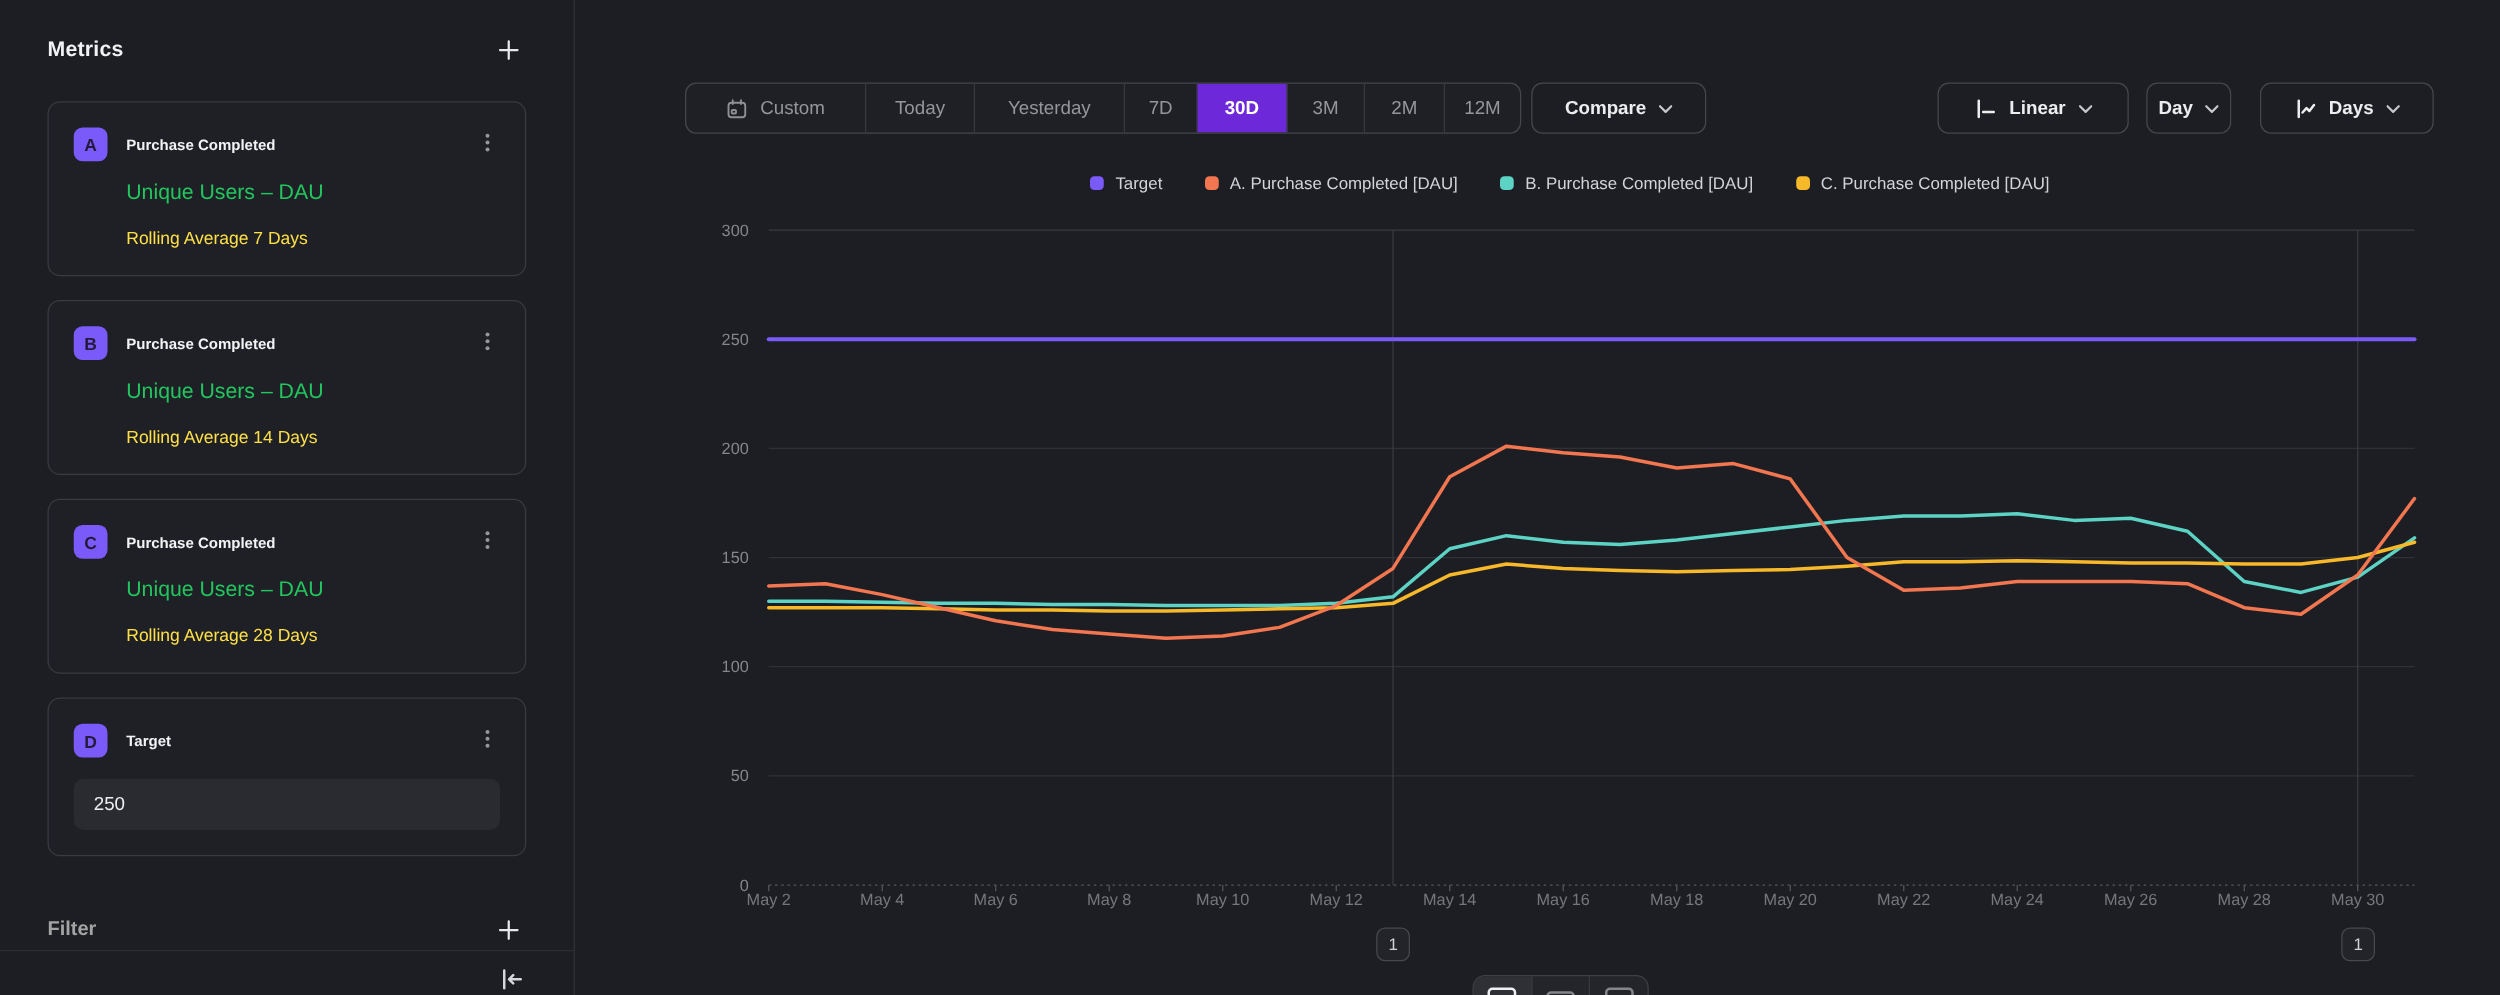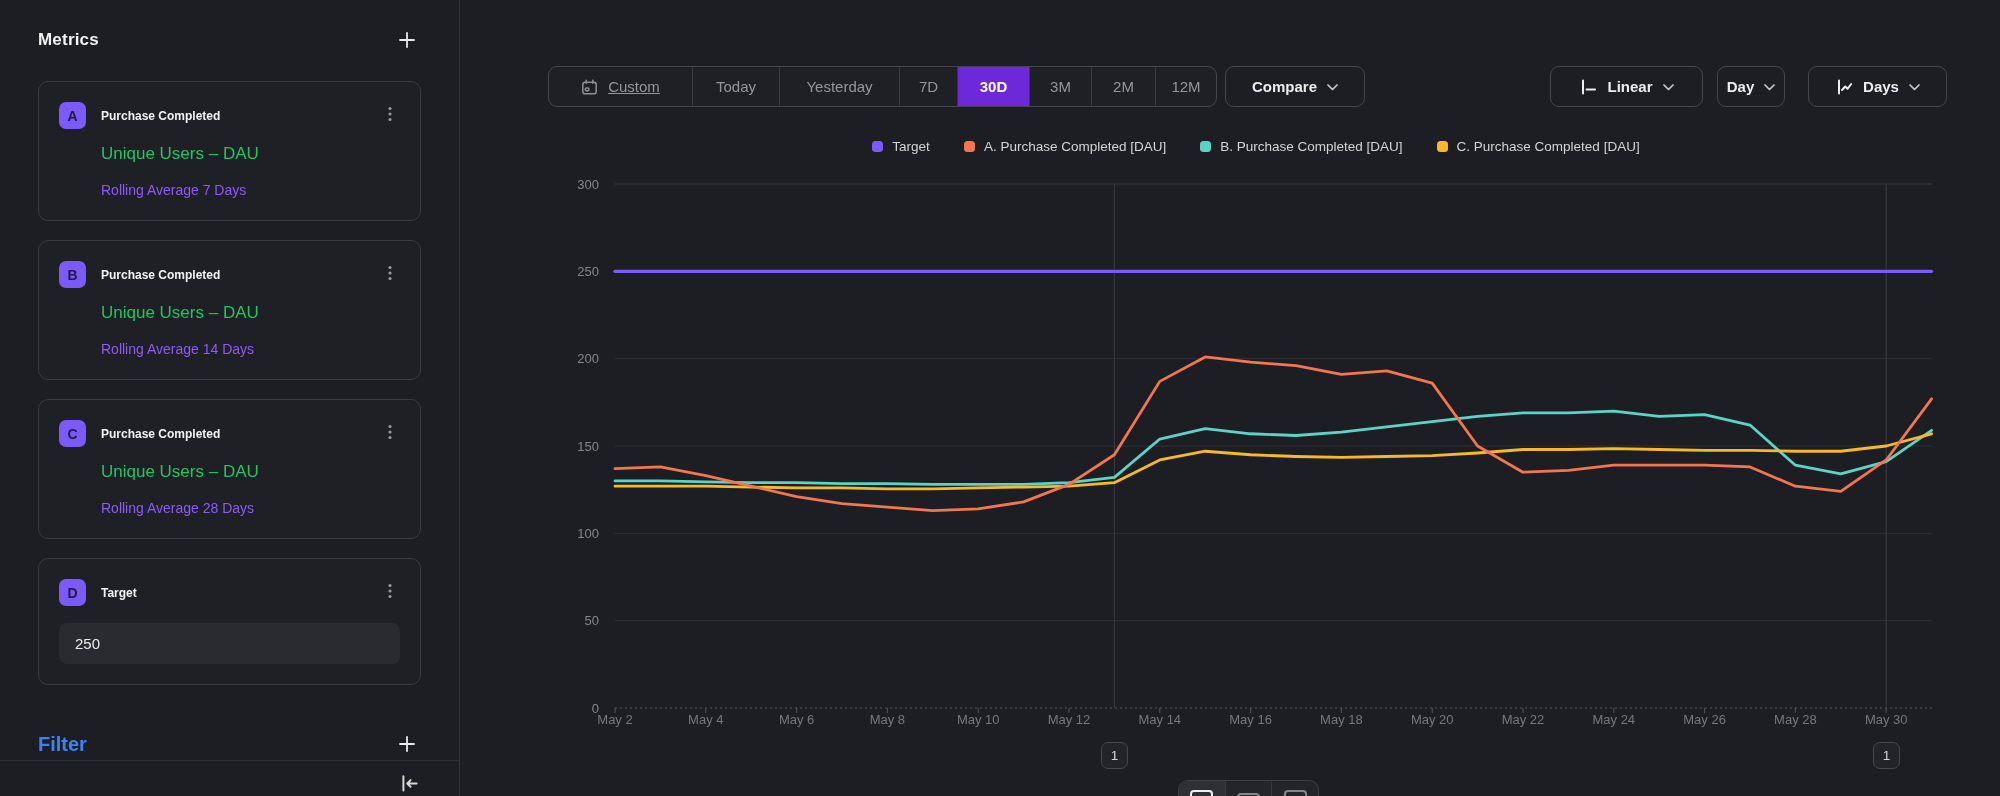--- a/index.html
+++ b/index.html
@@ -12,35 +12,35 @@
   .side-header { display:flex; justify-content:space-between; align-items:center; margin-top:24px; height:32px; }
   .side-title { font-size:17px; font-weight:700; color:#f1f2f4; letter-spacing:.2px; }
   .icon-btn { background:none; border:none; color:#e8e9ec; cursor:pointer; display:flex; align-items:center; padding:4px; }
   .card { border:1px solid #3a3b41; border-radius:10px; padding:20px 20px 22px 20px; margin-top:19px; background:#1f2025; }
   .card.first { margin-top:25px; }
   .card-row { display:flex; align-items:center; gap:15px; }
   .badge { width:27px; height:27px; border-radius:7px; background:#7A5AF8; color:#241a3c; font-weight:700; font-size:14px; display:flex; align-items:center; justify-content:center; flex:none; }
   .card-title { font-size:12px; font-weight:700; color:#f2f3f5; flex:1; }
   .kebab-btn { background:none; border:none; cursor:pointer; padding:2px; color:#96979c; }
   .card-sub { margin:15px 0 0 42px; color:#22c55e; font-size:17px; }
-  .card-sub2 { margin:18px 0 0 42px; color:#8b5cf6; font-size:14px; }
+  .card-sub2 { margin:18px 0 0 42px; color:#fde047; font-size:14px; }
   .target-input { margin-top:17px; height:41px; background:#2a2b31; border-radius:8px; display:flex; align-items:center; padding:0 16px; font-size:15px; color:#ecedef; cursor:text; }
   .side-filter { display:flex; justify-content:space-between; align-items:center; margin-top:45px; }
-  .filter-title { font-size:20px; font-weight:700; color:#3b82f6; }
+  .filter-title { font-size:16px; font-weight:700; color:#a3a3a3; }
   .side-divider { position:absolute; left:0; right:0; top:760px; border-top:1px solid #2c2d32; }
   .collapse-btn { position:absolute; right:38px; top:773px; background:none; border:none; color:#d6d7da; cursor:pointer; }
 
   
   .main { position:absolute; left:461px; top:0; right:0; bottom:0; }
   .toolbar { position:absolute; left:0; right:0; top:66px; height:41px; display:flex; align-items:stretch; padding:0 53px 0 87px; }
   .segmented { display:flex; border:1px solid #45464c; border-radius:9px; overflow:hidden; background:#1f2025; }
   .seg { display:flex; align-items:center; justify-content:center; gap:10px; font-size:15px; color:#95969b; background:transparent; border:none; border-right:1px solid #38393f; cursor:pointer; flex:none; font-family:inherit; }
   .seg:last-child { border-right:none; }
   .seg.selected { background:#6d28d9; color:#ffffff; font-weight:700; }
-  .w-custom{width:144px;text-decoration:underline;} .w-today{width:87px;} .w-yest{width:120px;} .w-7d{width:58px;} .w-30d{width:72px;} .w-3m{width:62px;} .w-6m{width:64px;} .w-12m{width:60px;}
+  .w-custom{width:144px;} .w-today{width:87px;} .w-yest{width:120px;} .w-7d{width:58px;} .w-30d{width:72px;} .w-3m{width:62px;} .w-6m{width:64px;} .w-12m{width:60px;}
   .btn { display:flex; align-items:center; justify-content:center; gap:10px; border:1px solid #45464c; border-radius:9px; background:transparent; color:#ecedef; font-size:15px; font-weight:700; cursor:pointer; font-family:inherit; }
   .btn-compare { margin-left:8px; width:140px; }
   .spacer { flex:1; }
   .btn-scale { width:153px; }
   .btn-interval { width:68px; margin-left:14px; }
   .btn-type { width:139px; margin-left:23px; }
   .chev { color:#c6c7cb; margin-top:2px; }
 
   .legend { position:absolute; top:139px; left:100px; width:1390px; display:flex; justify-content:center; align-items:center; gap:34px; }
   .legend-item { display:flex; align-items:center; gap:9px; font-size:13.5px; color:#d3d4d8; cursor:pointer; }

